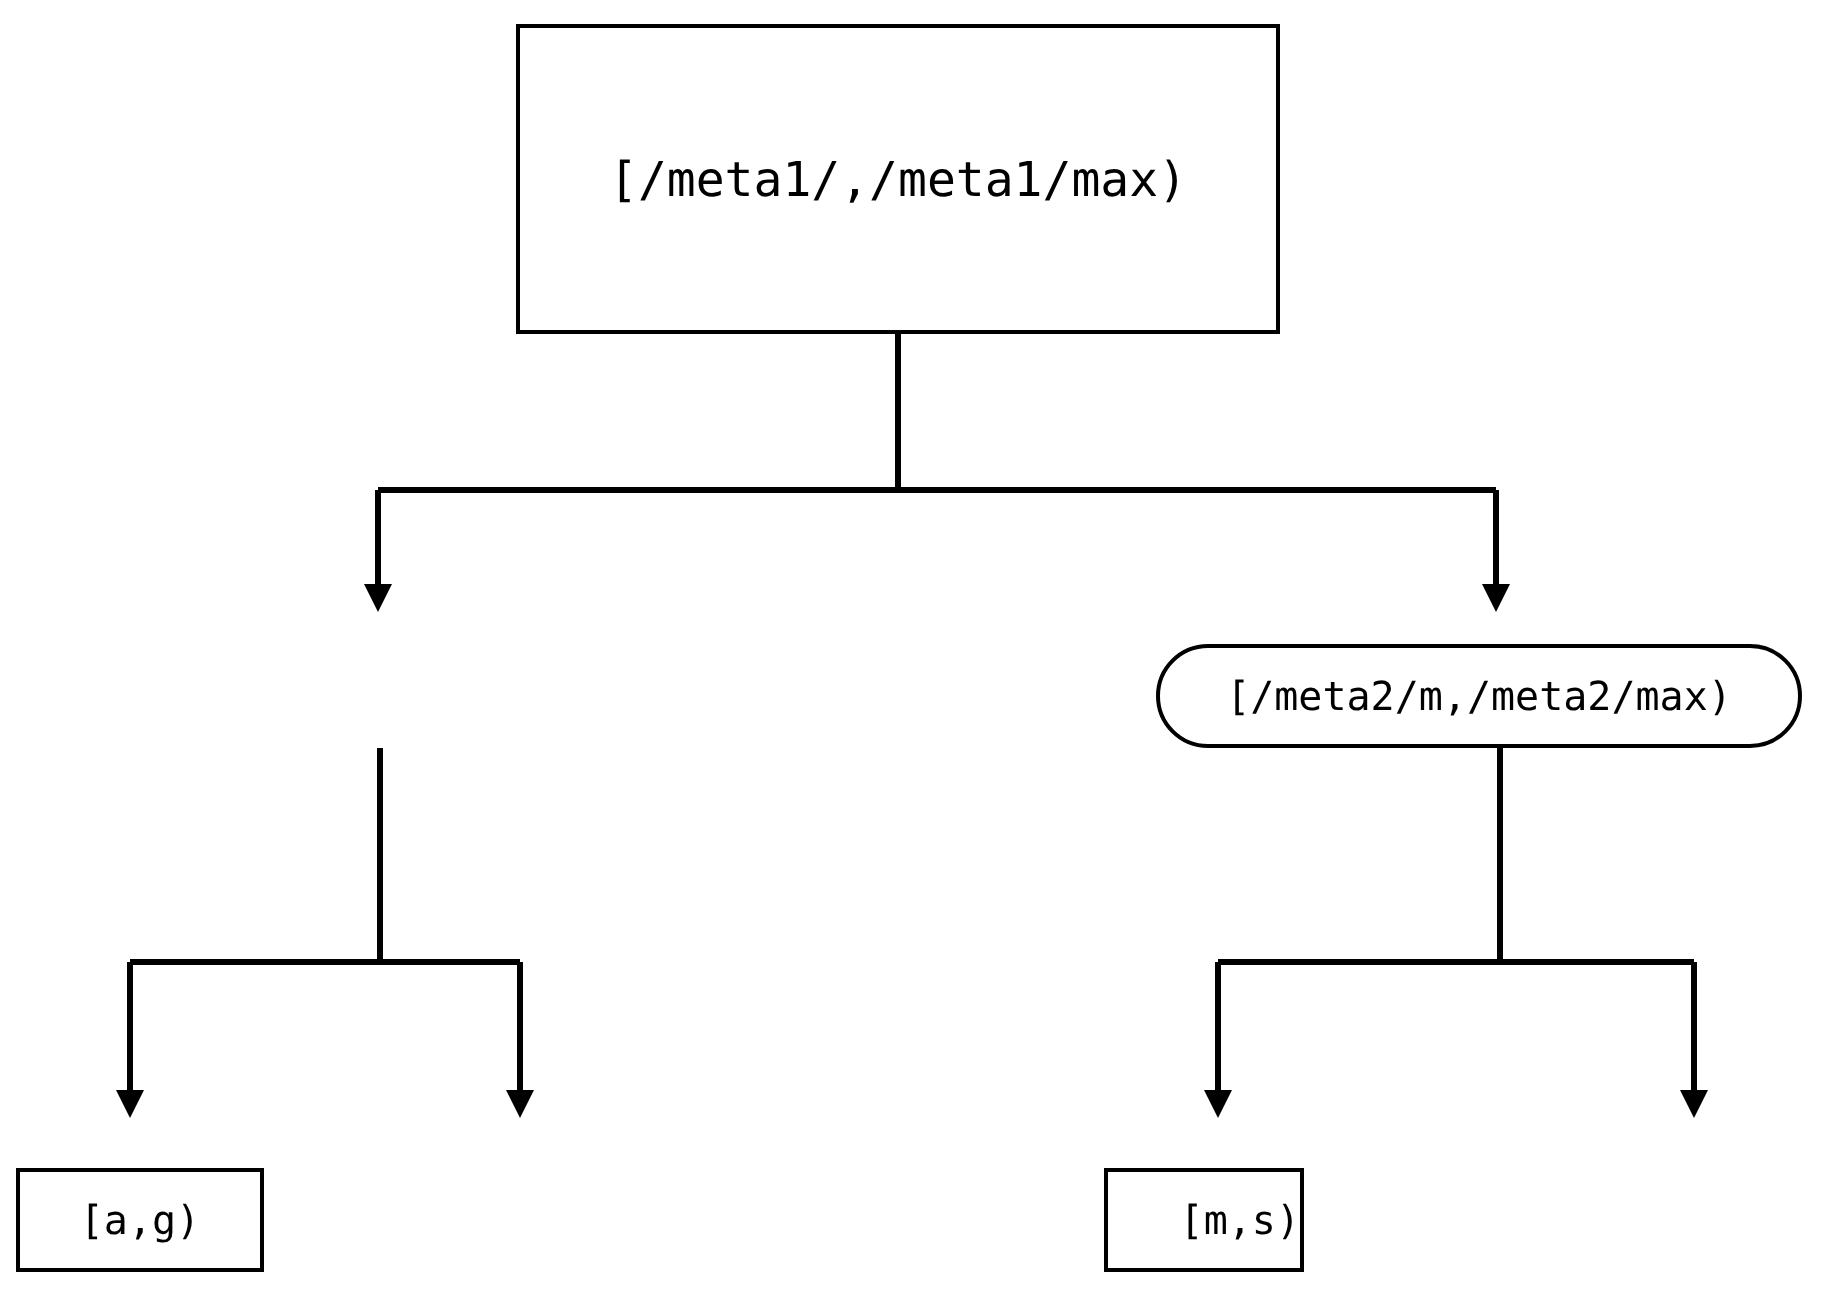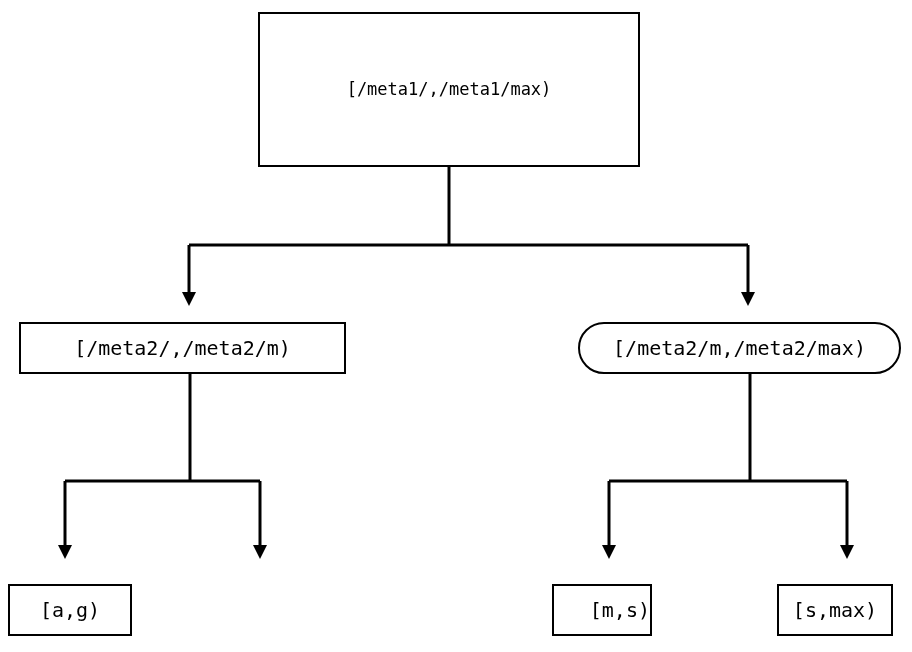--- a/index.html
+++ b/index.html
@@ -41,21 +41,21 @@
   }
   .node-label {
     display: block;
     line-height: 1;
   }
   .node-root {
     left: 258px;
     top: 12px;
     width: 382px;
     height: 155px;
-    font-size: 17px;
+    font-size: 24px;
   }
   .node-mid {
     top: 322px;
     height: 52px;
     font-size: 20px;
   }
   .node-mid-left {
     left: 19px;
     width: 327px;
   }
@@ -115,34 +115,28 @@
     <g>
       <path d="M 847 481 L 847 545" stroke="#000000" stroke-width="3" fill="none"></path>
       <polygon points="840,545 854,545 847,559" fill="#000000"></polygon>
     </g>
   </svg>
 
   <div class="node node-root">
     <span class="node-label">[/meta1/,/meta1/max)</span>
   </div>
 
-  <div class="node node-mid node-mid-left">
-    <span class="node-label">[/meta2/,/meta2/m)</span>
-  </div>
 
   <div class="node node-mid node-mid-right">
     <span class="node-label">[/meta2/m,/meta2/max)</span>
   </div>
 
   <div class="node node-leaf leaf-1">
     <span class="node-label">[a,g)</span>
   </div>
 
 
   <div class="node node-leaf leaf-3">
     <span class="node-label">[m,s)</span>
   </div>
 
-  <div class="node node-leaf leaf-4">
-    <span class="node-label">[s,max)</span>
-  </div>
 
 </div>
 
 </body></html>

